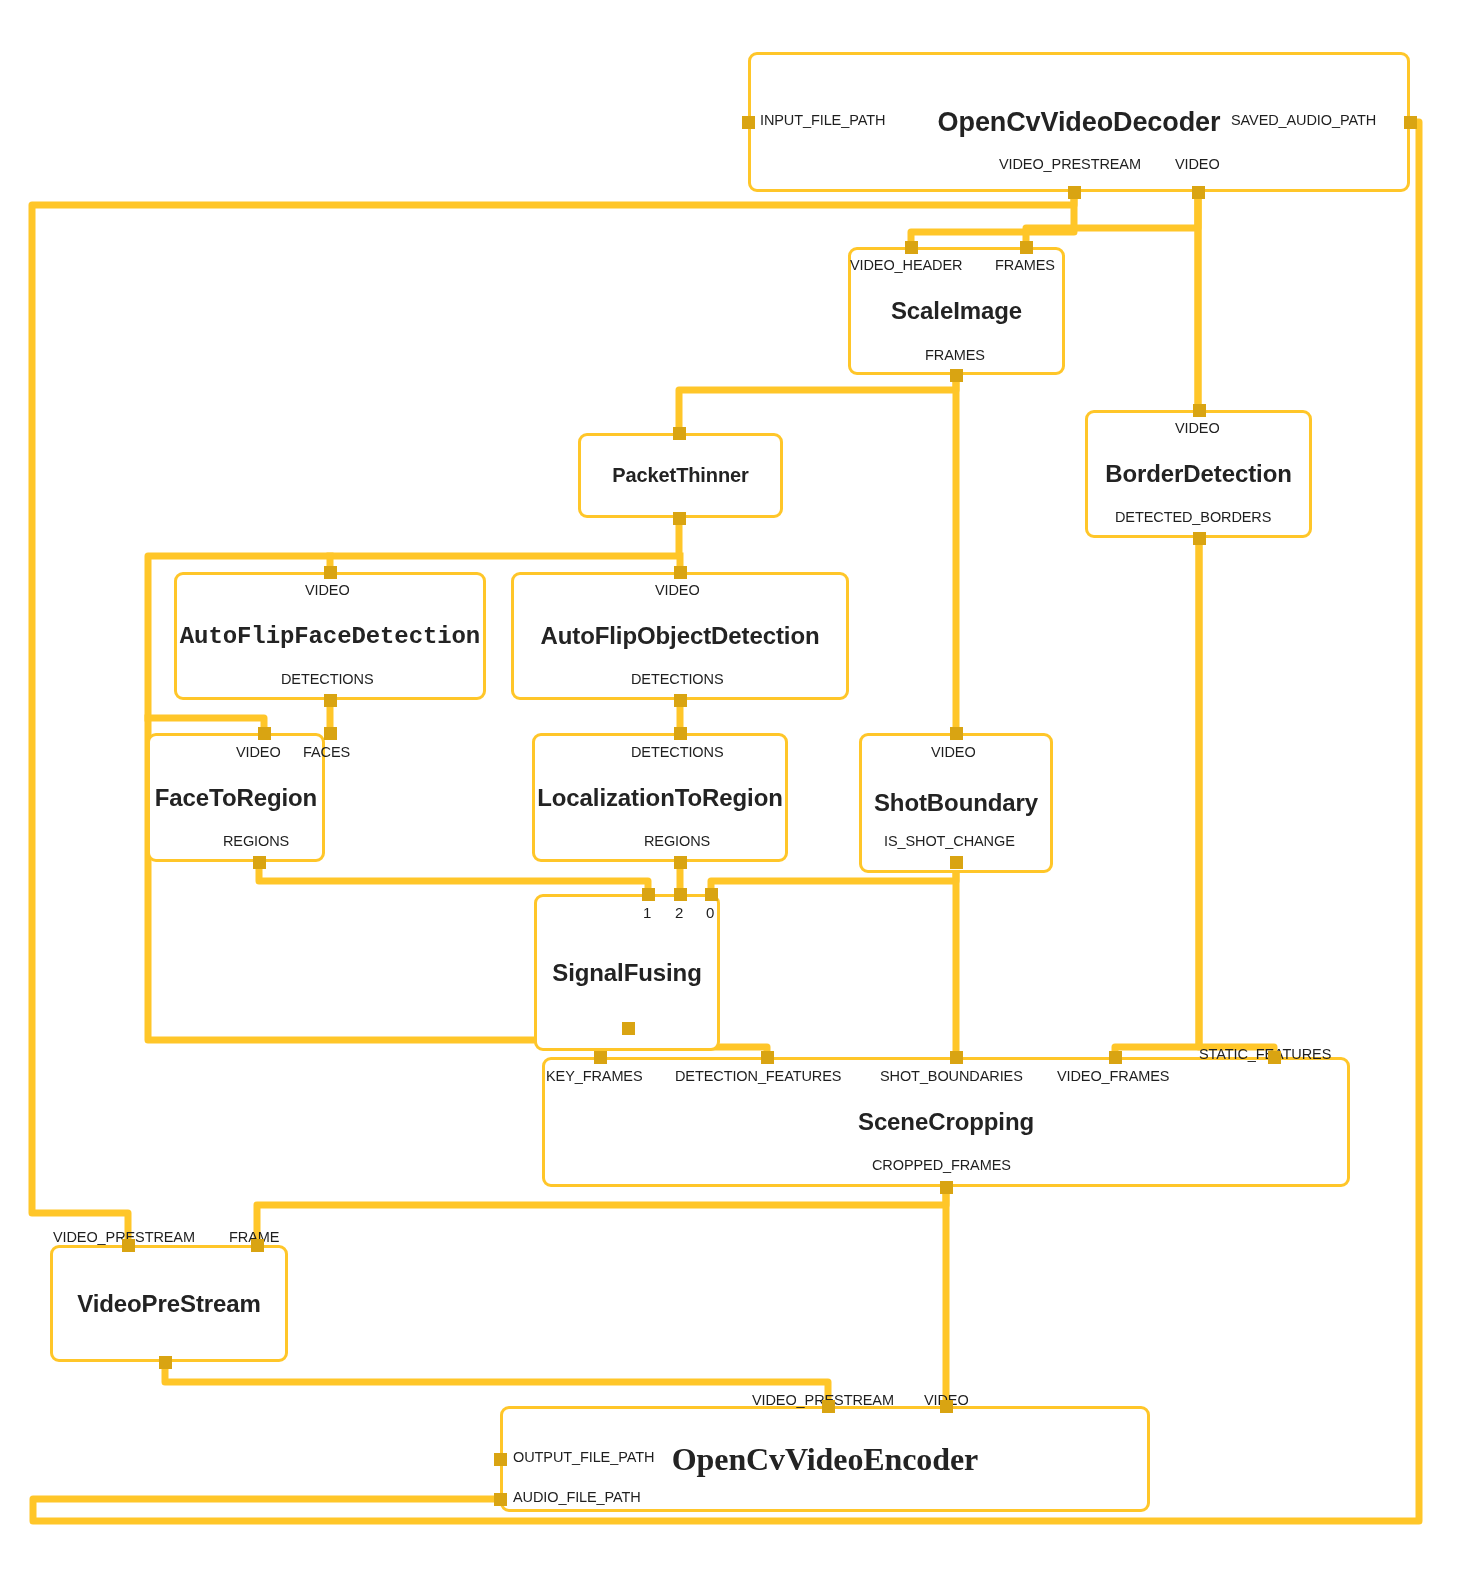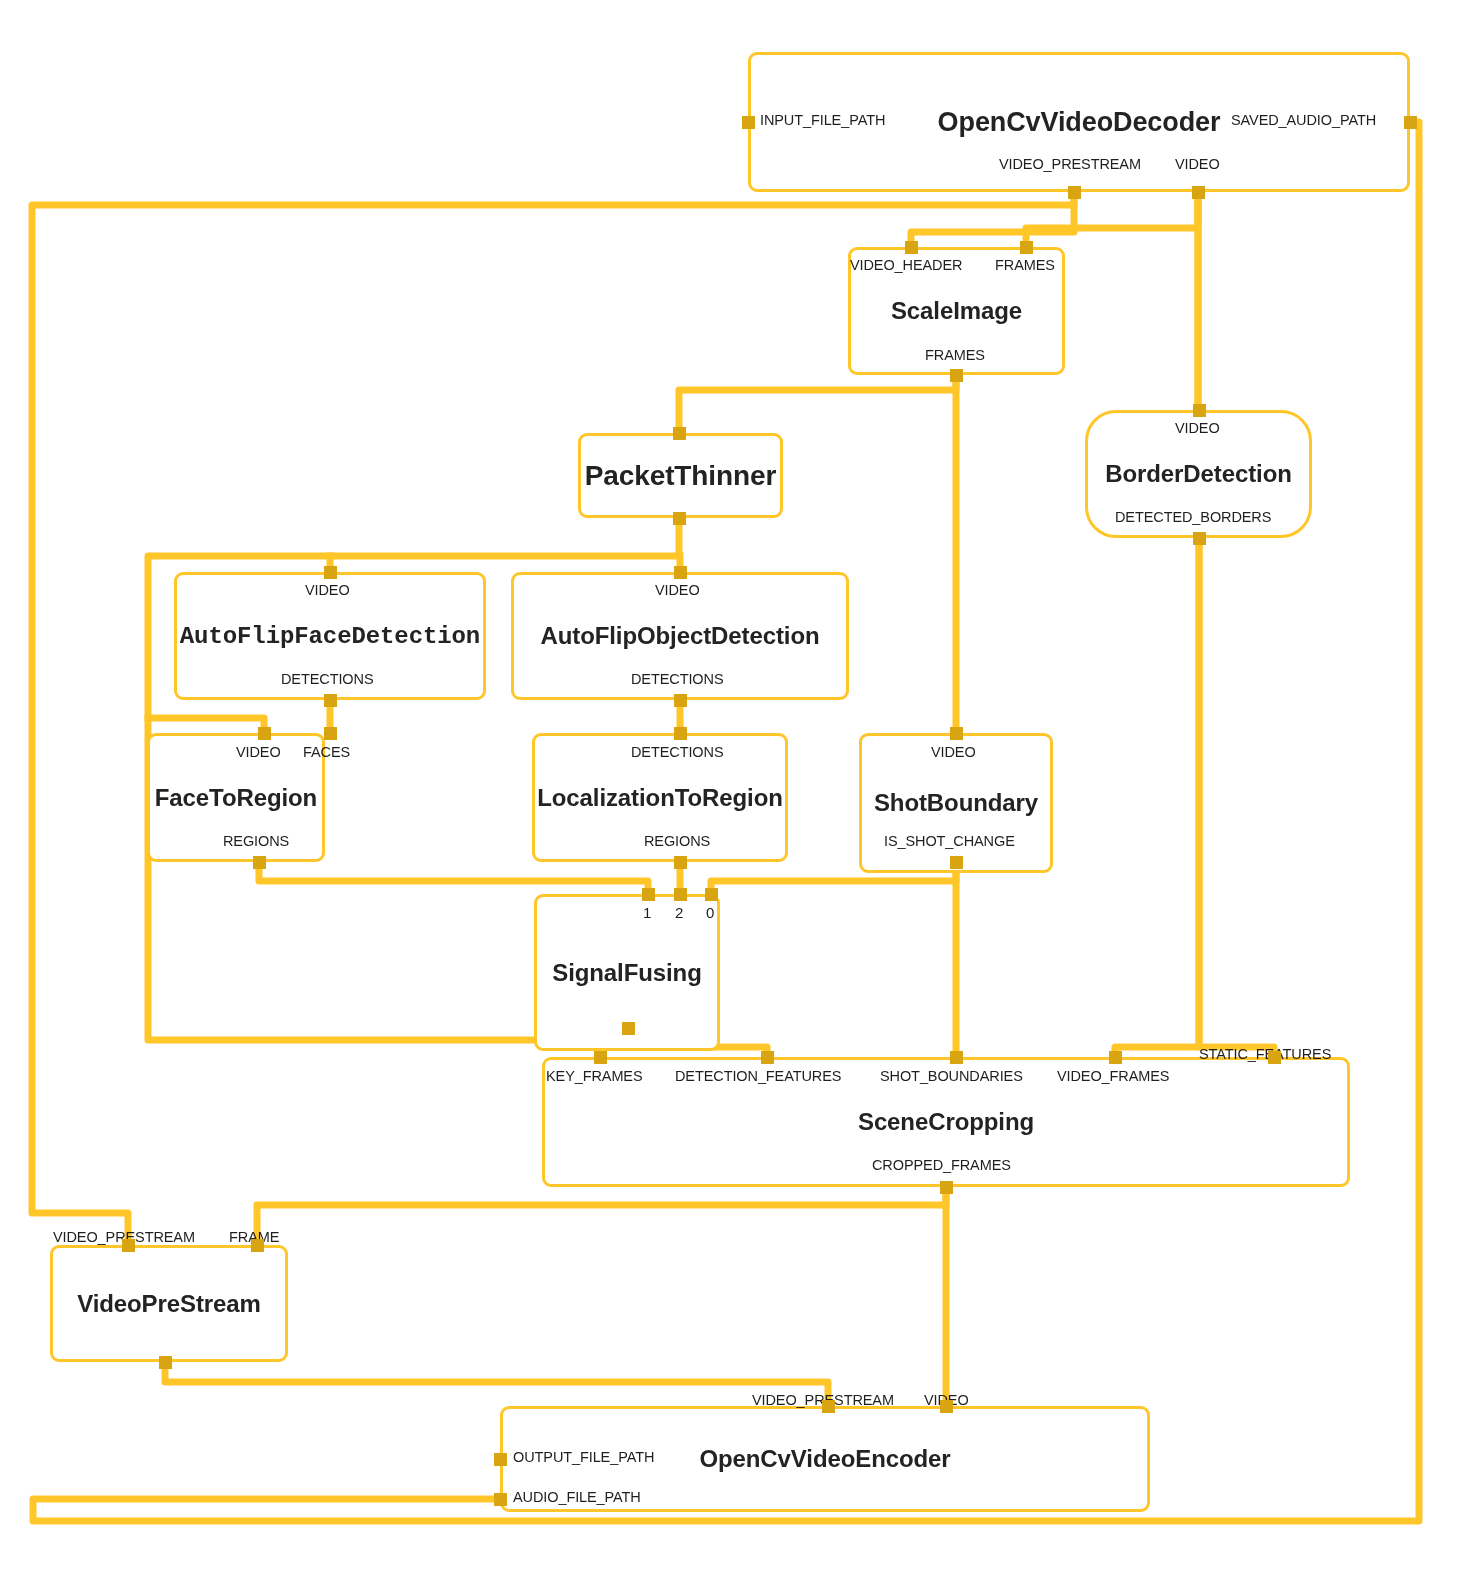--- a/index.html
+++ b/index.html
@@ -93,25 +93,25 @@
     </g>
   </svg>
 
   <div id="nodes-layer">
       <div class="node" style="left: 748px; top: 52px; width: 662px; height: 140px;">
         <div class="node-title" style="font-size: 27px;">OpenCvVideoDecoder</div>
       </div>
       <div class="node" style="left: 848px; top: 247px; width: 217px; height: 128px;">
         <div class="node-title" style="font-size: 24px;">ScaleImage</div>
       </div>
-      <div class="node" style="left: 1085px; top: 410px; width: 227px; height: 128px; border-radius: 31px;">
+      <div class="node" style="left: 1085px; top: 410px; width: 227px; height: 128px;">
         <div class="node-title" style="font-size: 24px;">BorderDetection</div>
       </div>
       <div class="node" style="left: 578px; top: 433px; width: 205px; height: 85px;">
-        <div class="node-title" style="font-size: 28px;">PacketThinner</div>
+        <div class="node-title" style="font-size: 20px;">PacketThinner</div>
       </div>
       <div class="node" style="left: 174px; top: 572px; width: 312px; height: 128px;">
         <div class="node-title" style="font-size: 24px; font-family: Liberation Mono, monospace;">AutoFlipFaceDetection</div>
       </div>
       <div class="node" style="left: 511px; top: 572px; width: 338px; height: 128px;">
         <div class="node-title" style="font-size: 24px;">AutoFlipObjectDetection</div>
       </div>
       <div class="node" style="left: 147px; top: 733px; width: 178px; height: 129px;">
         <div class="node-title" style="font-size: 24px;">FaceToRegion</div>
       </div>
@@ -124,21 +124,21 @@
       <div class="node" style="left: 534px; top: 894px; width: 186px; height: 157px;">
         <div class="node-title" style="font-size: 24px;">SignalFusing</div>
       </div>
       <div class="node" style="left: 542px; top: 1057px; width: 808px; height: 130px;">
         <div class="node-title" style="font-size: 24px;">SceneCropping</div>
       </div>
       <div class="node" style="left: 50px; top: 1245px; width: 238px; height: 117px;">
         <div class="node-title" style="font-size: 24px;">VideoPreStream</div>
       </div>
       <div class="node" style="left: 500px; top: 1406px; width: 650px; height: 106px;">
-        <div class="node-title" style="font-size: 24px;">OpenCvVideoEncoder</div>
+        <div class="node-title" style="font-size: 32px; font-family: Liberation Serif, serif;">OpenCvVideoEncoder</div>
       </div>
     </div>
   <div id="ports-layer">
       <div class="port" style="left: 741.5px; top: 115.5px;"></div>
       <div class="port" style="left: 1403.5px; top: 115.5px;"></div>
       <div class="port" style="left: 1067.5px; top: 185.5px;"></div>
       <div class="port" style="left: 1191.5px; top: 185.5px;"></div>
       <div class="port" style="left: 904.5px; top: 240.5px;"></div>
       <div class="port" style="left: 1019.5px; top: 240.5px;"></div>
       <div class="port" style="left: 949.5px; top: 368.5px;"></div>

